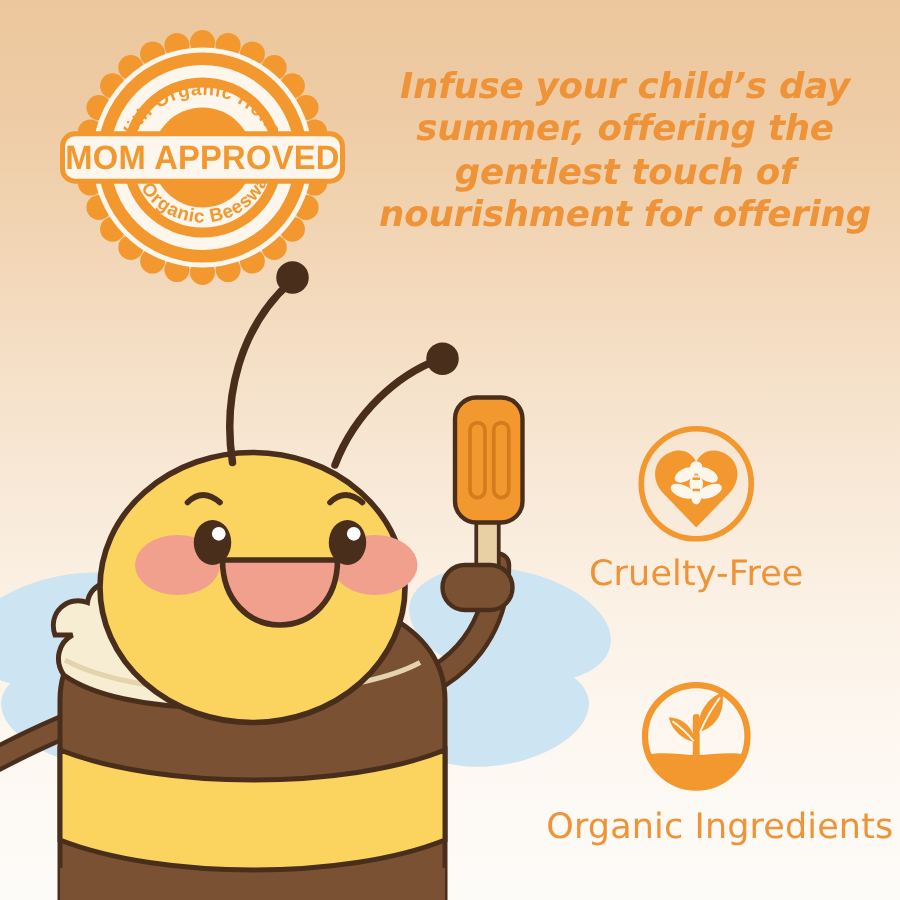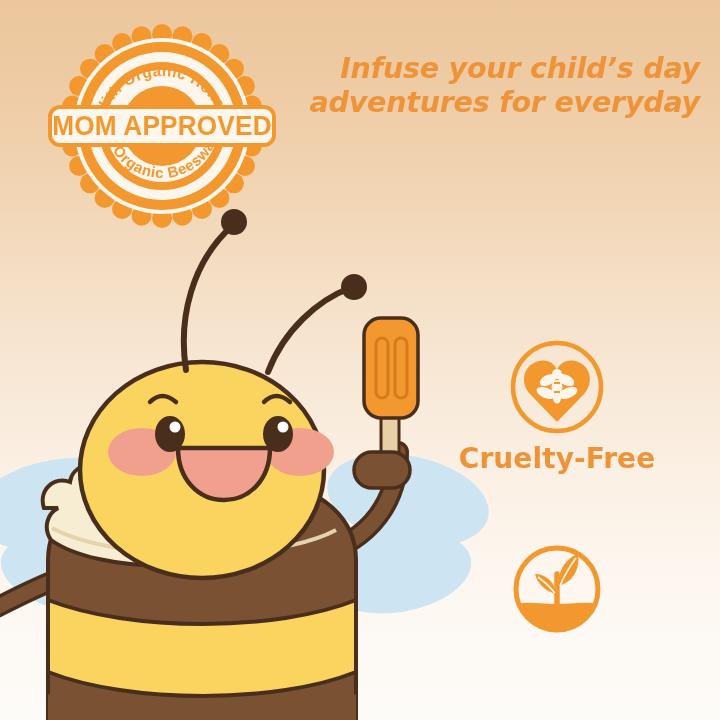--- a/index.html
+++ b/index.html
@@ -31,21 +31,21 @@
     width: 720px;
     height: 720px;
   }
 
   
   .headline {
     position: absolute;
     left: 300px;
     top: 52px;
     width: 400px;
-    text-align: right;
+    text-align: center;
     color: #ef9338;
     font-family: "DejaVu Sans", sans-serif;
     font-style: italic;
     font-weight: 700;
     font-size: 28.5px;
     line-height: 1.21;
     letter-spacing: -0.2px;
   }
 
   
@@ -56,21 +56,21 @@
   }
   .feature-icon {
     display: block;
     margin: 0 auto;
   }
   .feature-label {
     display: block;
     margin-top: 6px;
     color: #ef9338;
     font-family: "DejaVu Sans", sans-serif;
-    font-weight: 700;
+    font-weight: 400;
     font-size: 28px;
     letter-spacing: 0.1px;
     white-space: nowrap;
   }
   #feature-cruelty { left: 437px; top: 338px; }
   #feature-organic { left: 437px; top: 540px; }
 </style>
 </head>
 <body>
 
@@ -208,21 +208,23 @@
         </text>
 
         <rect x="-112" y="-19" width="224" height="38" rx="10" fill="#fdf6ec" stroke="#f2982f" stroke-width="4"></rect>
         <text id="badgeCenterText" x="0" y="9" text-anchor="middle" font-family="Liberation Sans Narrow, Liberation Sans, sans-serif" font-size="27" font-weight="700" fill="#f2982f" transform="scale(0.97,1)" letter-spacing="0.2">MOM APPROVED</text>
       </g>
     </g>
   </svg>
 
   <div class="headline">
     <div>Infuse your child’s day</div>
-    <div>adventures for everyday</div>
+    <div>summer, offering the</div>
+    <div>gentlest touch of</div>
+    <div>nourishment for offering</div>
   </div>
 
   <div class="feature" id="feature-cruelty">
     <svg class="feature-icon" width="98" height="98" viewBox="0 0 98 98">
       <circle cx="49" cy="49" r="44" fill="none" stroke="#f2982f" stroke-width="4.5"></circle>
       <path d="M49 84 L22 56 C12 45 15 29 28 24 C37 20 46 24 49 32 C52 24 61 20 70 24 C83 29 86 45 76 56 Z" fill="#f2982f"></path>
       <g fill="#fdf6ec">
         <ellipse cx="40" cy="42" rx="9" ry="5" transform="rotate(-28 40 42)"></ellipse>
         <ellipse cx="58" cy="42" rx="9" ry="5" transform="rotate(28 58 42)"></ellipse>
         <ellipse cx="38" cy="55" rx="10" ry="5" transform="rotate(22 38 55)"></ellipse>
@@ -249,15 +251,16 @@
       <circle cx="49" cy="49" r="41" fill="none" stroke="#f2982f" stroke-width="5"></circle>
       <g clip-path="url(#sproutSoil)">
         <path d="M2 66 C18 60 34 64 49 64 C64 64 82 60 96 66 L96 96 L2 96 Z" fill="#f2982f"></path>
       </g>
       <path d="M49 66 L49 34" stroke="#f2982f" stroke-width="5.5" stroke-linecap="round" fill="none"></path>
       <path d="M50 46 C50 30 58 18 70 14 C72 28 66 42 50 46 Z" fill="#f2982f"></path>
       <path d="M48 54 C40 52 30 46 27 34 C38 34 47 42 48 54 Z" fill="#f2982f"></path>
       <path d="M68 18 C62 26 56 36 52 46" stroke="#fdf6ec" stroke-width="1.6" fill="none"></path>
       <path d="M30 37 C37 42 43 48 47 53" stroke="#fdf6ec" stroke-width="1.6" fill="none"></path>
     </svg>
+    <span class="feature-label">Organic Ingredients</span>
   </div>
 
 </div>
 
 </body></html>

